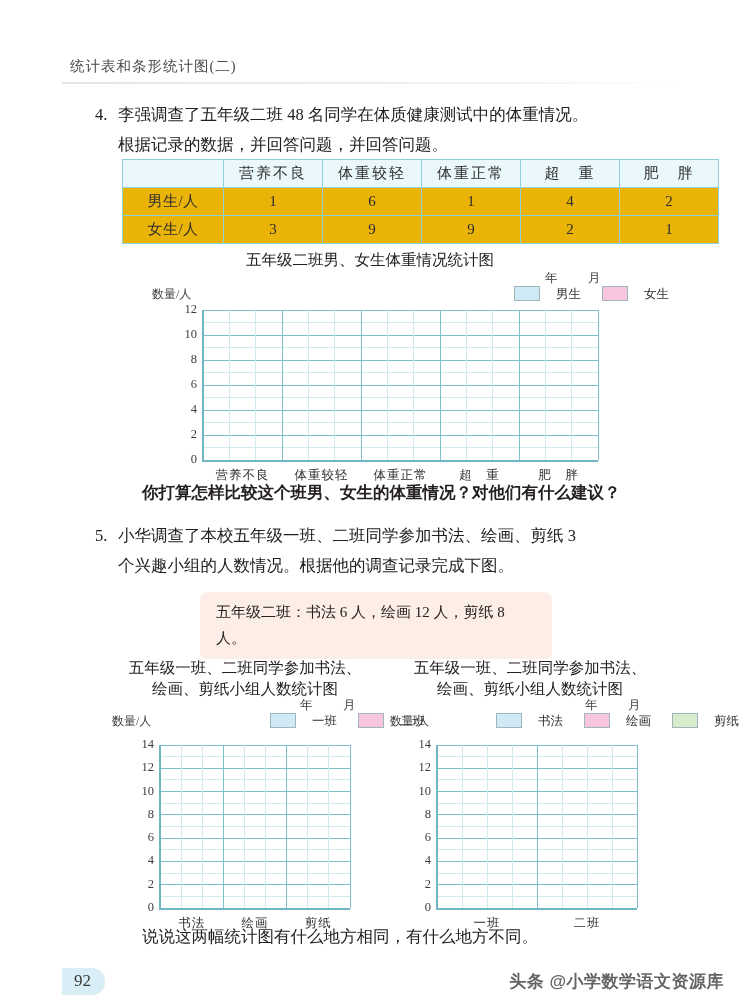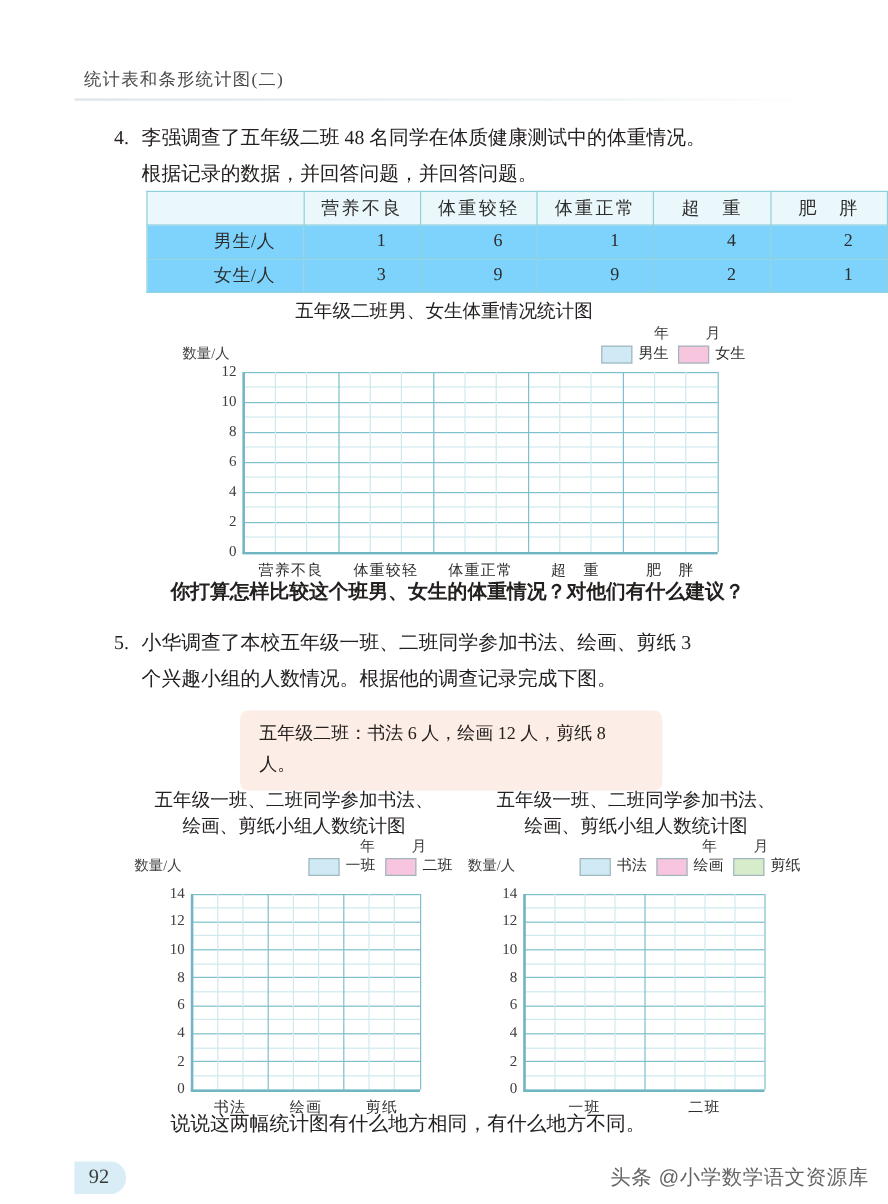--- a/index.html
+++ b/index.html
@@ -42,36 +42,36 @@
     background:#eef8fb;
   }
   table.data th, table.data td {
     border:1px solid #8fd0dd;
     text-align:center;
     height:27px;
     font-weight:normal;
     padding:0 6px;
   }
   table.data thead th { background:#eaf7fb; letter-spacing:2px; }
-  table.data tbody td { background:#7dd3fc;padding-left:38px; }
+  table.data tbody td { background:#eab308; }
   table.data .corner { background:#eaf7fb; border-left:1px solid #8fd0dd; }
   table.data .rowhead { width:88px; letter-spacing:0.5px; }
   table.data .colwide { width:86px; }
 
   
   .chart-title {
     position:absolute; text-align:center;
     font-size:15.5px; line-height:21px; color:#23201f;
   }
   .ym {
     position:absolute; font-size:12.5px; color:#3d3d3d; letter-spacing:9px;
   }
   .axis-unit { position:absolute; font-size:12px; color:#3d3d3d; }
   .legend { position:absolute; display:flex; align-items:center; gap:8px; }
-  .legend .item { display:flex; align-items:flex-end; gap:5px; }
+  .legend .item { display:flex; align-items:flex-start; gap:16px;margin-left:13px; }
   .legend .sw { width:24px; height:13px; border:1px solid #9fb6bd; display:block; }
   .legend .lb { font-size:12.5px; color:#2d2d2d; }
 
   .plot { position:absolute; box-sizing:border-box; }
   .plot .grid { position:absolute; inset:0; }
   .plot .gl { position:absolute; background:#cfe9ee; }
   .plot .gl.major { background:#7dbfca; }
   .plot .axisline { position:absolute; background:#6fb6c2; }
   .ylab { position:absolute; font-size:12.5px; color:#3d3d3d; text-align:right; width:22px; }
   .xlab { position:absolute; font-size:12.5px; color:#2d2d2d; text-align:center; letter-spacing:1px; }
@@ -88,21 +88,21 @@
   
   .pagenum {
     position:absolute; left:62px; top:968px;
     background:#d8edf5; color:#3a3a3a;
     font-size:17px; padding:3px 14px 4px 12px;
     border-radius:0 13px 13px 0;
   }
   .watermark {
     position:absolute; right:16px; top:970px;
     font-family:"Liberation Sans","DejaVu Sans",sans-serif;
-    font-size:17px; color:#4a4a4a; opacity:0.85; font-weight:normal;
+    font-size:17px; color:#4a4a4a; opacity:0.85; font-weight:bold;
     letter-spacing:0.5px;
   }
 </style>
 </head>
 <body>
 
 <div class="page">
 
   <div class="runhead">统计表和条形统计图(二)</div>
   <div class="runhead-rule"></div>

